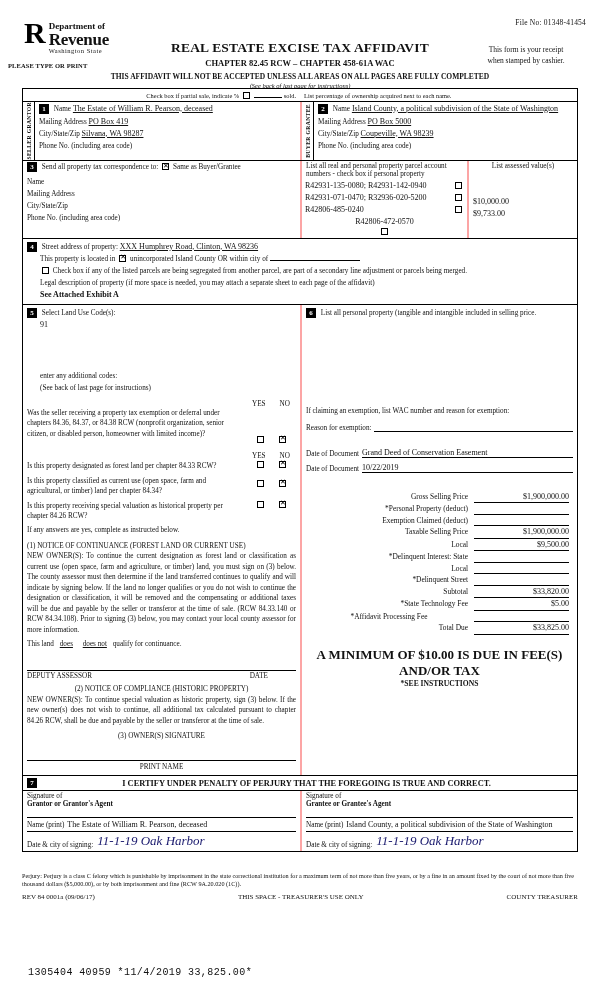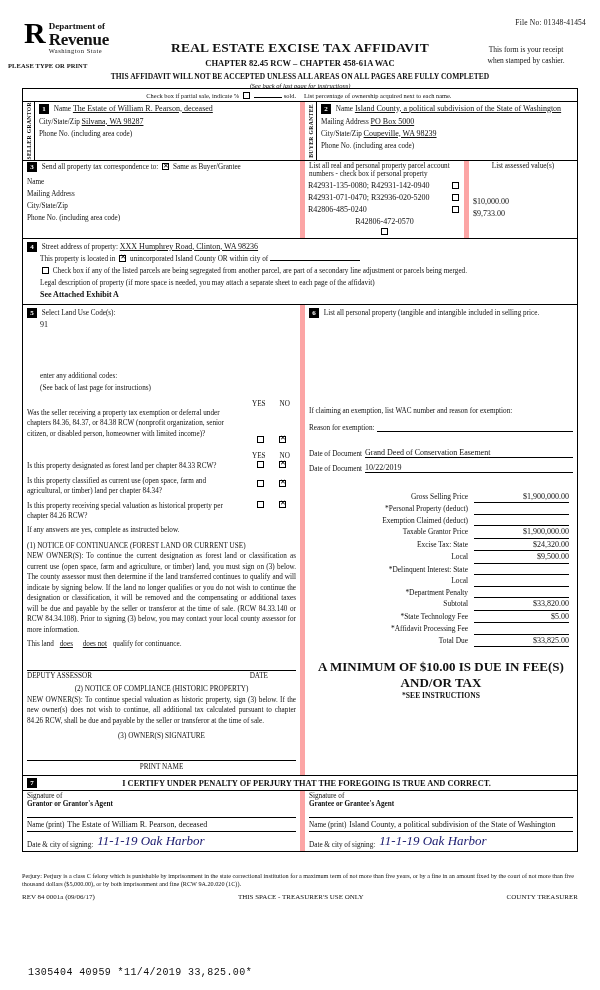--- a/index.html
+++ b/index.html
@@ -97,21 +97,21 @@
     position: absolute;
     left: 22px;
     top: 88px;
     width: 556px;
     border: 1.4px solid #000;
     box-sizing: border-box;
     font-size: 7.4px;
   }
   .row { display: flex; }
   .cell { box-sizing: border-box; position: relative; }
-  .bl { border-left: 5px solid #fca5a5; }
+  .bl { border-left: 2px solid #fca5a5; }
   .bt { border-top: 1px solid #000; }
   .bb { border-bottom: 1px solid #000; }
   .sideTab {
     width: 11px;
     border-right: 1px solid #000;
     font-size: 5.6px;
     font-weight: bold;
     text-align: center;
     letter-spacing: .4px;
     display: flex;
@@ -258,20 +258,24 @@
         <div class="sideTab">
           <span class="vert">SELLER GRANTOR</span>
         </div>
         <div style="flex:1;">
           <div class="topline">
             <span class="numbox">1</span>
             <span class="lbl">Name</span>
             <span class="val und">The Estate of William R. Pearson, deceased</span>
           </div>
           <div class="topline">
+            <span class="lbl">Mailing Address</span>
+            <span class="val und">PO Box 419</span>
+          </div>
+          <div class="topline">
             <span class="lbl">City/State/Zip</span>
             <span class="val und">Silvana, WA 98287</span>
           </div>
           <div class="topline" style="padding-bottom:4px;">
             <span class="lbl">Phone No. (including area code)</span>
             <span class="val"></span>
           </div>
         </div>
       </div>
 
@@ -488,53 +492,49 @@
           </div>
           <div class="line-item">
             <span style="flex:1;text-align:right;padding-right:6px;">*Personal Property (deduct)</span>
             <span class="money"></span>
           </div>
           <div class="line-item">
             <span style="flex:1;text-align:right;padding-right:6px;">Exemption Claimed (deduct)</span>
             <span class="money"></span>
           </div>
           <div class="line-item">
-            <span style="flex:1;text-align:right;padding-right:6px;">Taxable Grantor Price</span>
+            <span style="flex:1;text-align:right;padding-right:6px;">Taxable Selling Price</span>
             <span class="money">$1,900,000.00</span>
-          </div>
-          <div class="line-item">
-            <span style="flex:1;text-align:right;padding-right:6px;">Excise Tax:  State</span>
-            <span class="money">$24,320.00</span>
           </div>
           <div class="line-item">
             <span style="flex:1;text-align:right;padding-right:6px;">Local</span>
             <span class="money">$9,500.00</span>
           </div>
           <div class="line-item">
             <span style="flex:1;text-align:right;padding-right:6px;">*Delinquent Interest:  State</span>
             <span class="money"></span>
           </div>
           <div class="line-item">
             <span style="flex:1;text-align:right;padding-right:6px;">Local</span>
             <span class="money"></span>
           </div>
           <div class="line-item">
-            <span style="flex:1;text-align:right;padding-right:6px;">*Department Penalty</span>
+            <span style="flex:1;text-align:right;padding-right:6px;">*Delinquent Street</span>
             <span class="money"></span>
           </div>
           <div class="line-item">
             <span style="flex:1;text-align:right;padding-right:6px;">Subtotal</span>
             <span class="money">$33,820.00</span>
           </div>
           <div class="line-item">
             <span style="flex:1;text-align:right;padding-right:6px;">*State Technology Fee</span>
             <span class="money">$5.00</span>
           </div>
           <div class="line-item">
-            <span style="flex:1;text-align:right;padding-right:6px;">*Affidavit Processing Fee</span>
+            <span style="flex:1;text-align:center;padding-right:6px;">*Affidavit Processing Fee</span>
             <span class="money"></span>
           </div>
           <div class="line-item">
             <span style="flex:1;text-align:right;padding-right:6px;">Total Due</span>
             <span class="money">$33,825.00</span>
           </div>
         </div>
 
         <div class="bold center" style="font-size:13px;margin-top:12px;">A MINIMUM OF $10.00 IS DUE IN FEE(S) AND/OR TAX</div>
         <div class="bold center" style="font-size:7.6px;">*SEE INSTRUCTIONS</div>

